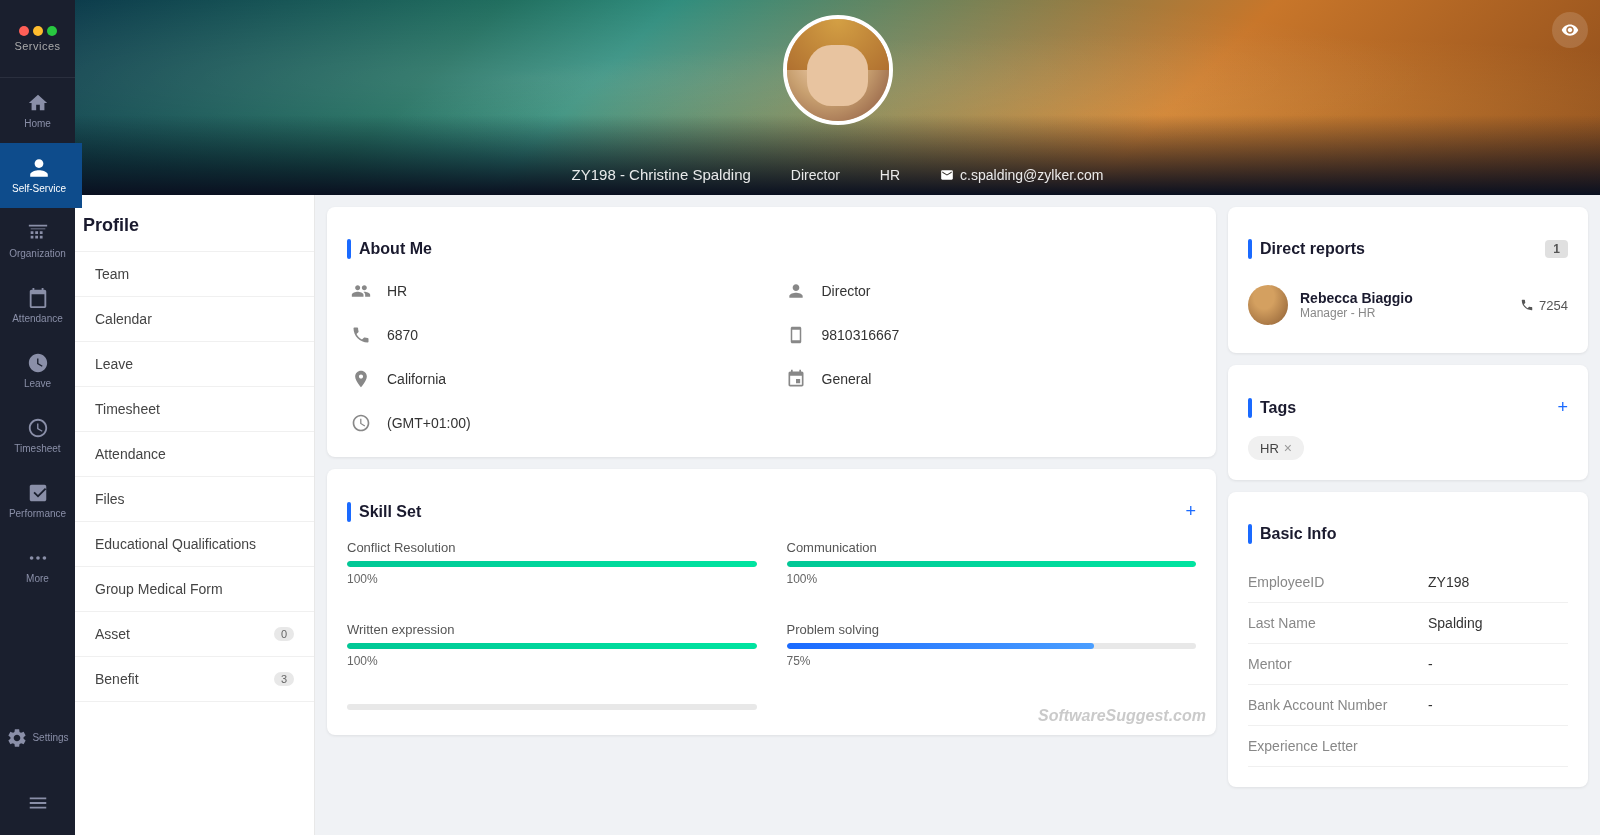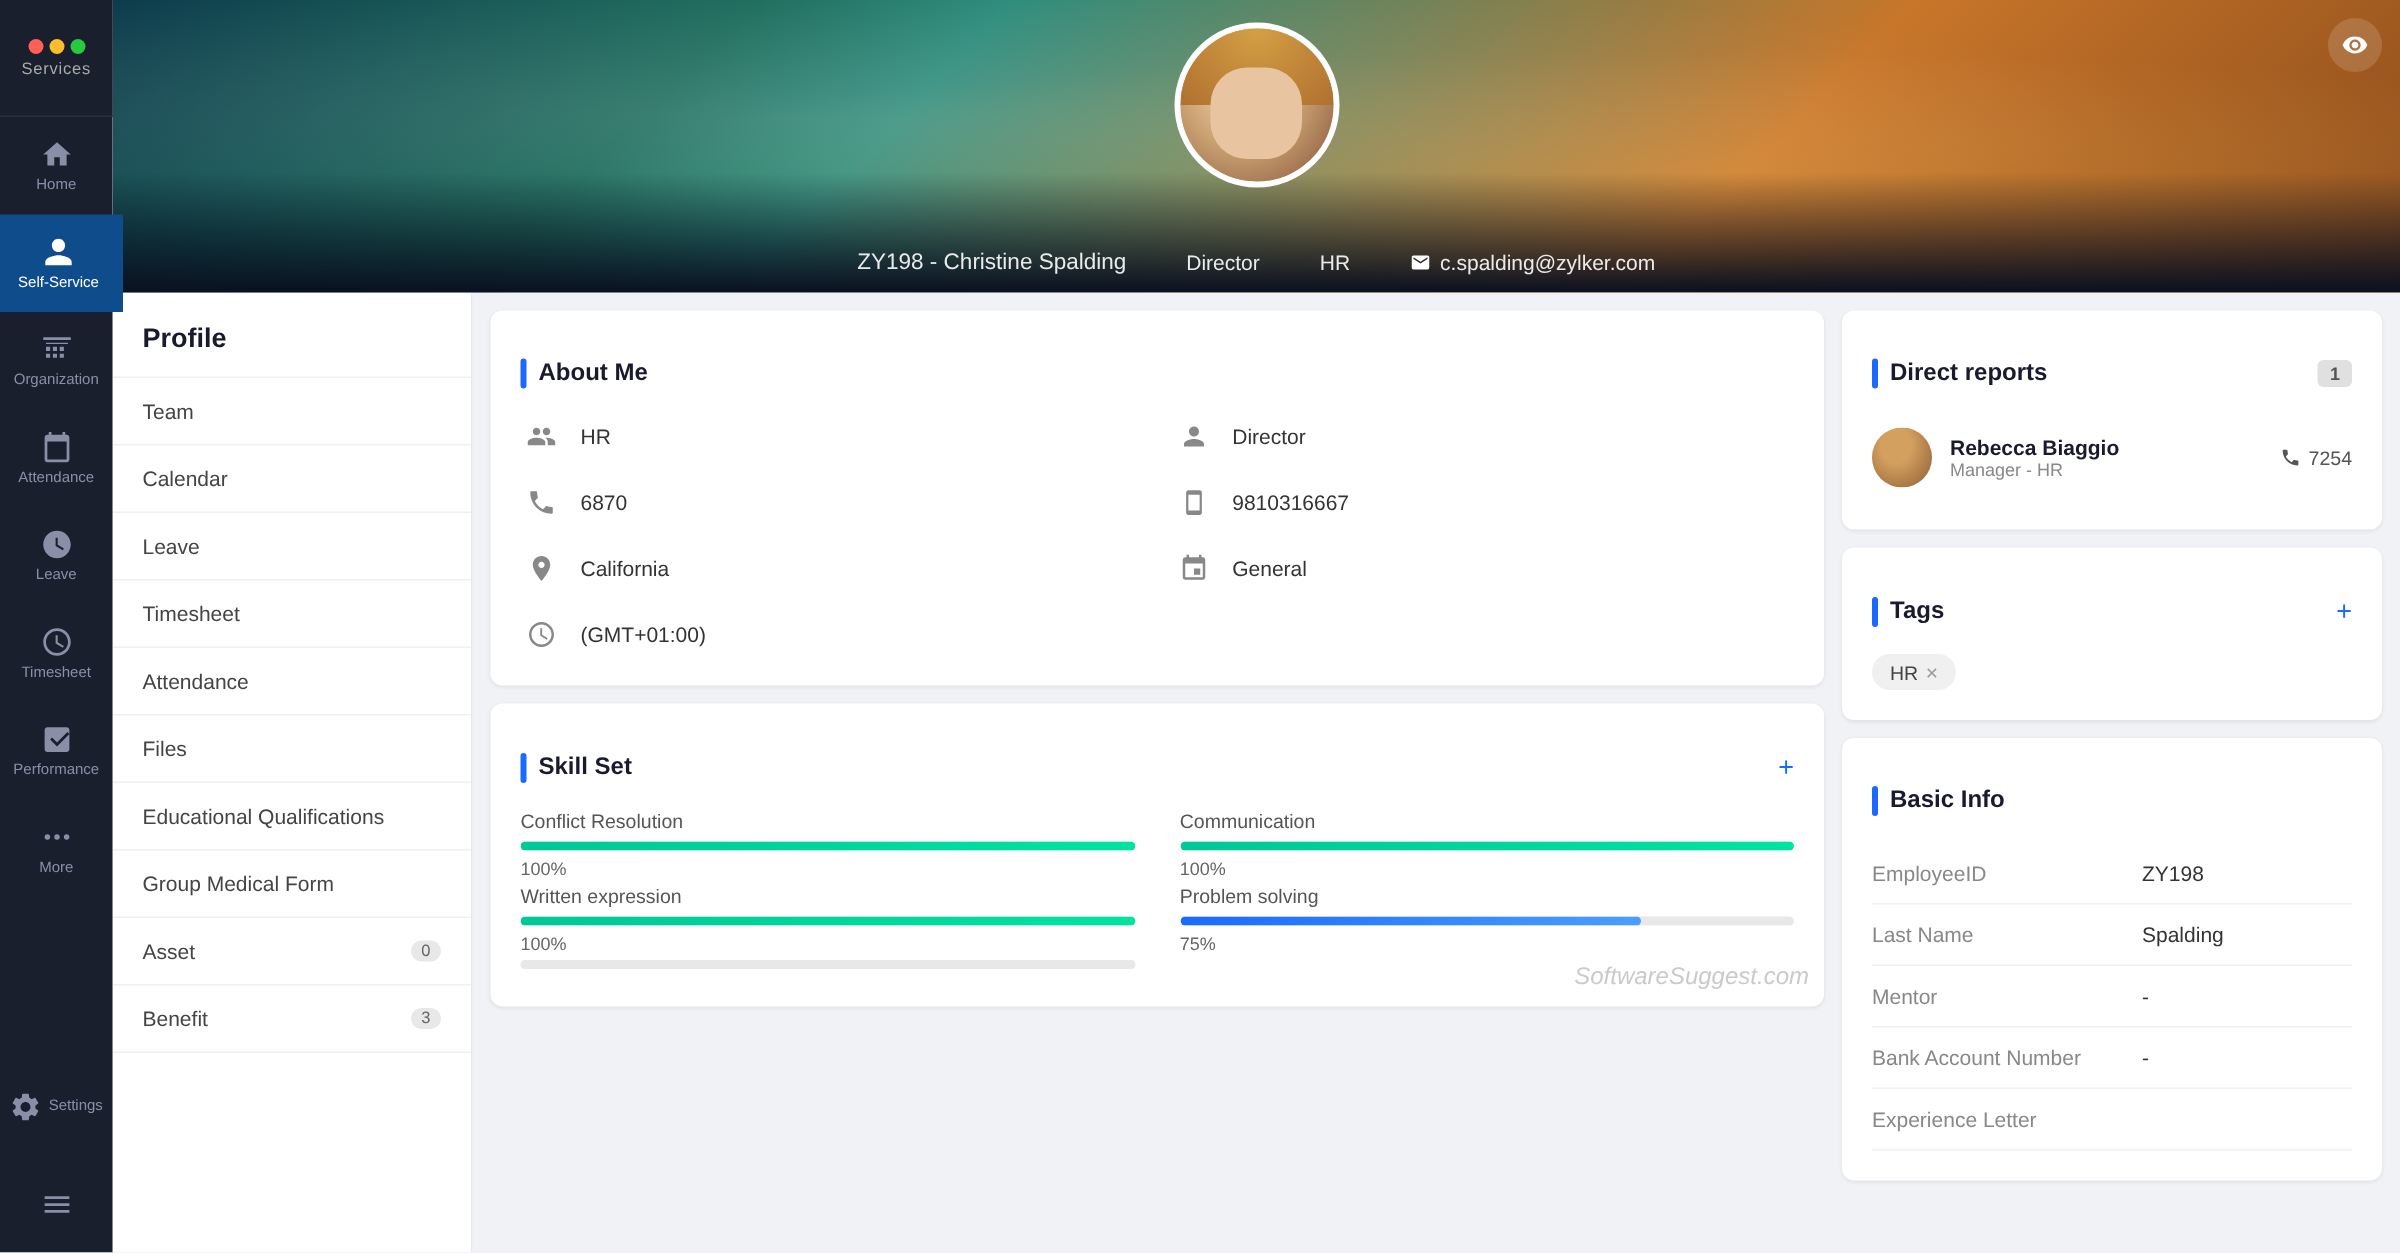--- a/index.html
+++ b/index.html
@@ -174,21 +174,21 @@
 
     
     .left-nav {
       width: 240px;
       background: #fff;
       flex-shrink: 0;
       overflow-y: auto;
       border-right: 1px solid #e8e8e8;
     }
     .left-nav-header {
-      padding: 20px 20px 15px;
+      padding: 20px 8px 15px;
       font-size: 18px;
       font-weight: 600;
       color: #1a1a2e;
       border-bottom: 1px solid #f0f0f0;
     }
     .left-nav-item {
       padding: 14px 20px;
       font-size: 14px;
       color: #444;
       cursor: pointer;
@@ -286,21 +286,21 @@
       justify-content: center;
       color: #888;
       font-size: 16px;
       flex-shrink: 0;
     }
 
     
     .skill-grid {
       display: grid;
       grid-template-columns: 1fr 1fr;
-      gap: 4px 30px;
+      gap: 36px 30px;
     }
     .skill-item {}
     .skill-name { font-size: 13px; color: #555; margin-bottom: 6px; }
     .skill-bar-bg {
       height: 6px;
       background: #e8e8e8;
       border-radius: 3px;
       overflow: hidden;
       margin-bottom: 5px;
     }
@@ -368,20 +368,21 @@
 
     
     .watermark {
       position: absolute;
       bottom: 10px;
       right: 10px;
       color: rgba(150,150,150,0.5);
       font-size: 16px;
       font-style: italic;
       pointer-events: none;
+      font-weight: bold;
     }
   </style>
 </head>
 <body>
 
 <div class="sidebar">
   <div class="sidebar-logo">
     <div class="sidebar-logo-dots">
       <div class="dot dot-red"></div>
       <div class="dot dot-yellow"></div>

